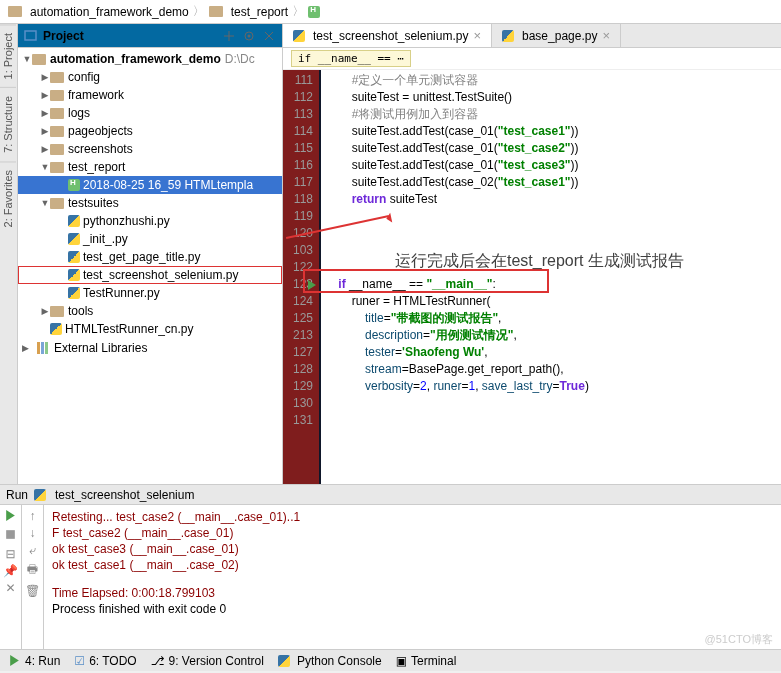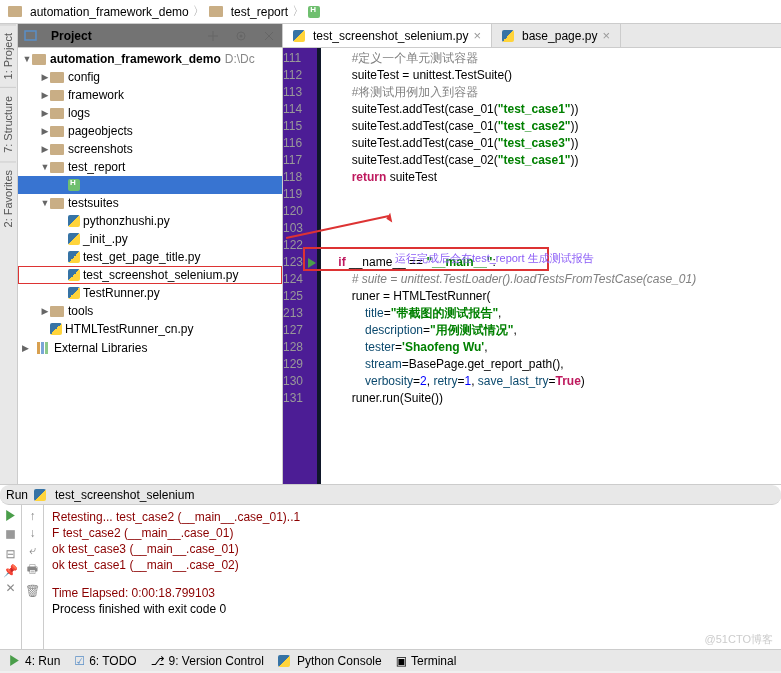--- a/index.html
+++ b/index.html
@@ -8,57 +8,57 @@
 .breadcrumb .sep { color: #999; }
 .breadcrumb .item { color: #000; }
 .folder-icon { display: inline-block; width: 14px; height: 11px; background: #c9ae85; border-radius: 1px; vertical-align: middle; margin-right: 4px; }
 .py-icon { display: inline-block; width: 12px; height: 12px; border-radius: 2px; vertical-align: middle; margin-right: 3px; background: linear-gradient(135deg, #3673a5 50%, #ffd43b 50%); }
 .html-icon { display: inline-block; width: 12px; height: 12px; background: #6fbf6f; border-radius: 2px; vertical-align: middle; margin-right: 3px; position: relative; }
 .html-icon::after { content: "H"; position: absolute; color: #fff; font-size: 8px; font-weight: bold; left: 2px; top: -1px; }
 .main { display: flex; height: 460px; }
 .sidebar-tabs { width: 18px; background: #e8e8e8; border-right: 1px solid #ccc; }
 .sidebar-tab { writing-mode: vertical-rl; transform: rotate(180deg); padding: 8px 2px; font-size: 11px; color: #555; cursor: pointer; border-bottom: 1px solid #ccc; }
 .project-panel { width: 265px; background: #fff; border-right: 1px solid #ccc; display: flex; flex-direction: column; }
-.project-header { display: flex; align-items: center; height: 24px; padding: 0 6px; border-bottom: 1px solid #ccc; gap: 14px; background: #737373; text-align: center; }
+.project-header { display: flex; align-items: center; height: 24px; padding: 0 6px; border-bottom: 1px solid #ccc; gap: 6px; background: #0369a1; text-align: center; }
 .project-header .title { font-weight: bold; }
 .tool-icon { width: 14px; height: 14px; color: #666; cursor: pointer; }
 .tree { flex: 1; overflow: auto; padding: 2px 0; }
 .tree-item { display: flex; align-items: center; height: 18px; padding-right: 4px; white-space: nowrap; cursor: pointer; }
 .tree-item .arrow { width: 10px; text-align: center; color: #666; font-size: 9px; }
 .tree-item.selected { background: #3874d1; color: #fff; }
 .tree-item.boxed { outline: 1.5px solid #d33; outline-offset: -1px; }
 .indent-0 { padding-left: 4px; } .indent-1 { padding-left: 22px; } .indent-2 { padding-left: 40px; }
 .ext-lib { display: flex; align-items: center; padding: 3px 4px; gap: 4px; }
 .ext-lib svg { width: 14px; height: 14px; }
 .editor-area { flex: 1; background: #fff; display: flex; flex-direction: column; position: relative; }
 .tabs { display: flex; height: 24px; border-bottom: 1px solid #ccc; background: #e8e8e8; }
 .tab { display: flex; align-items: center; padding: 0 10px; gap: 5px; border-right: 1px solid #ccc; background: #e8e8e8; cursor: pointer; font-size: 11px; }
 .tab.active { background: #fff; }
 .tab .close { color: #999; font-size: 13px; }
 .crumb-bar { height: 22px; display: flex; align-items: center; padding: 0 8px; border-bottom: 1px solid #eee; }
 .crumb-chip { background: #fdf8d8; border: 1px solid #d8d088; padding: 1px 6px; font-size: 11px; font-family: monospace; }
 .code { flex: 1; display: flex; font-family: "Courier New", monospace; font-size: 12px; overflow: hidden; position: relative; }
-.gutter { width: 38px; text-align: left; color: #999; padding: 2px 6px 2px 0; background: #4c1d95; font-size: 11px; line-height: 17px; border-right: 4px solid #0f172a; }
+.gutter { width: 38px; text-align: right; color: #999; padding: 2px 6px 2px 0; background: #7f1d1d; font-size: 11px; line-height: 17px; border-right: 2px solid #0f172a; }
 .gutter div { height: 17px; }
 .lines { flex: 1; padding: 2px 4px; line-height: 17px; position: relative; }
 .lines div { height: 17px; white-space: pre; }
-.kw { color: #be185d; font-weight: bold; }
+.kw { color: #6d28d9; font-weight: bold; }
 .str { color: #008000; font-weight: bold; }
 .cm { color: #808080; }
 .cm-it { color: #808080; font-style: italic; }
 .num { color: #0000ff; }
 .arg { color: #0c4a6e; }
 .red-box { position: absolute; border: 2px solid #d33; pointer-events: none; }
-.annotation { position: absolute; color: #8b5cf6; font-size: 11px; left: 395px; top: 251px; }
+.annotation { position: absolute; color: #404040; font-size: 16px; left: 395px; top: 251px; }
 .arrow-line { position: absolute; border-top: 2px solid #d33; width: 105px; left: 285px; top: 226px; transform: rotate(-12deg); }
 .arrow-line::before { content: ""; position: absolute; right: -2px; top: -4px; border: 5px solid transparent; border-left-color: #d33; transform: rotate(180deg); left: -8px; top: -4px; }
 .play-gutter { position: absolute; left: -22px; top: 0; width: 18px; height: 17px; display: flex; align-items: center; justify-content: center; }
 .play-gutter svg { width: 10px; height: 10px; fill: #4a9e4a; }
 .run-panel { border-top: 1px solid #ccc; background: #fff; height: 165px; display: flex; flex-direction: column; }
-.run-header { height: 20px; background: #e8e8e8; border-bottom: 1px solid #ccc; display: flex; align-items: center; padding: 0 6px; font-size: 11px; gap: 6px; border-radius: 9px; }
+.run-header { height: 20px; background: #e8e8e8; border-bottom: 1px solid #ccc; display: flex; align-items: center; padding: 0 6px; font-size: 11px; gap: 6px; }
 .run-body { flex: 1; display: flex; }
 .run-tools { width: 22px; border-right: 1px solid #ccc; display: flex; flex-direction: column; align-items: center; gap: 3px; padding: 4px 0; }
 .run-tools-2 { width: 22px; border-right: 1px solid #ccc; display: flex; flex-direction: column; align-items: center; gap: 3px; padding: 4px 0; }
 .run-output { flex: 1; font-family: "Courier New", monospace; font-size: 12px; padding: 4px 8px; line-height: 16px; }
 .run-output .err { color: #8b0000; }
 .bottom-bar { height: 22px; background: #e8e8e8; border-top: 1px solid #ccc; display: flex; align-items: center; padding: 0 8px; gap: 14px; font-size: 11px; }
 .bottom-bar .item { display: flex; align-items: center; gap: 4px; cursor: pointer; }
 .watermark { position: absolute; right: 8px; bottom: 26px; color: #ccc; font-size: 11px; }
 svg.icon { width: 13px; height: 13px; }
 .play-btn svg { fill: #4a9e4a; }
@@ -135,20 +135,21 @@
           <span>screenshots</span>
         </div>
       <div class="tree-item indent-1">
           <span class="arrow">▼</span>
           <span class="folder-icon"></span>
           <span>test_report</span>
         </div>
       <div class="tree-item indent-2 selected">
           <span class="arrow"></span>
           <span class="html-icon"></span>
+          <span>2018-08-25 16_59 HTMLtempla</span>
         </div>
       <div class="tree-item indent-1">
           <span class="arrow">▼</span>
           <span class="folder-icon"></span>
           <span>testsuites</span>
         </div>
       <div class="tree-item indent-2">
           <span class="arrow"></span>
           <span class="py-icon"></span>
           <span>pythonzhushi.py</span>
@@ -200,20 +201,23 @@
       <div class="tab active">
         <span class="py-icon"></span>
         <span>test_screenshot_selenium.py</span>
         <span class="close">×</span>
       </div>
       <div class="tab">
         <span class="py-icon"></span>
         <span>base_page.py</span>
         <span class="close">×</span>
       </div>
+    </div>
+    <div class="crumb-bar">
+      <span class="crumb-chip">if __name__ == ⋯</span>
     </div>
     <div class="code">
       <div class="gutter">
         <div>111</div>
           <div>112</div>
           <div>113</div>
         <div>114</div>
           <div>115</div>
           <div>116</div>
         <div>117</div>
@@ -241,28 +245,26 @@
         <div>        <span>suiteTest.addTest(case_01(</span><span class="str">"test_case3"</span>))</div>
         <div>        <span>suiteTest.addTest(case_02(</span><span class="str">"test_case1"</span>))</div>
         <div>        <span class="kw">return</span><span> suiteTest</span></div>
         <div></div>
           <div></div>
           <div></div>
           <div></div>
         <div style="position:relative"><span class="play-gutter"><svg viewBox="0 0 10 10">
                 <path d="M1 0l8 5-8 5z"></path>
               </svg></span>    <span class="kw">if</span><span> __name__ == </span><span class="str">"__main__"</span>:</div>
-        <div>        <span class="cm-it"># suite = unittest.TestLoader().loadTestsFromTestCase(case_01)</span></div>
         <div>        <span>runer = HTMLTestRunner(</span></div>
         <div>            <span class="arg">title</span>=<span class="str">"带截图的测试报告"</span>,</div>
         <div>            <span class="arg">description</span>=<span class="str">"用例测试情况"</span>,</div>
         <div>            <span class="arg">tester</span>=<span class="str">'Shaofeng Wu'</span>,</div>
         <div>            <span class="arg">stream</span>=<span>BasePage.get_report_path()</span>,</div>
-        <div>            <span class="arg">verbosity</span>=<span class="num">2</span>, <span class="arg">retry</span>=<span class="num">1</span>, <span class="arg">save_last_try</span>=<span class="kw">True</span>)</div>
-        <div>        <span>runer.run(Suite())</span></div>
+        <div>            <span class="arg">verbosity</span>=<span class="num">2</span>, <span class="arg">runer</span>=<span class="num">1</span>, <span class="arg">save_last_try</span>=<span class="kw">True</span>)</div>
         <div class="red-box" style="left:-18px;top:199px;width:246px;height:24px"></div>
       </div>
     </div>
   </div>
 </div>
 
 <div class="annotation">运行完成后会在test_report 生成测试报告</div>
 <div class="arrow-line"></div>
 
 <div class="run-panel">

